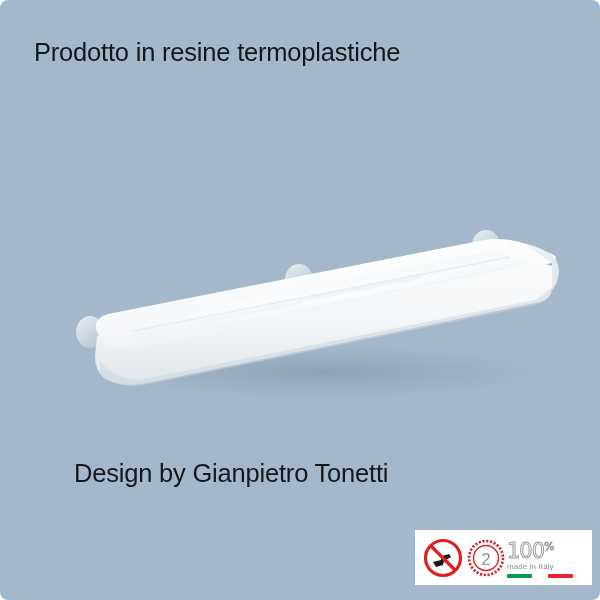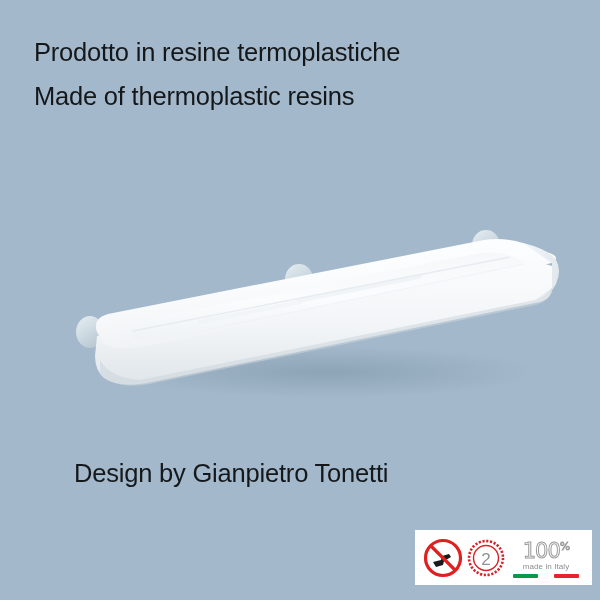--- a/index.html
+++ b/index.html
@@ -11,20 +11,21 @@
     height: 600px;
     overflow: hidden;
     font-family: "Liberation Sans", sans-serif;
   }
   .stage {
     position: relative;
     width: 600px;
     height: 600px;
     background: #a3b8cb;
     overflow: hidden;
+    border-radius: 8px;
   }
 
   
   .headline {
     position: absolute;
     left: 34px;
     top: 30px;
     width: 540px;
   }
   .headline-line {
@@ -77,21 +78,21 @@
     align-items: center;
     justify-content: center;
   }
   .badge-nodrill { width: 42px; height: 42px; }
   .badge-warranty { width: 40px; height: 40px; }
   .badge-italy {
     width: 78px;
     height: 44px;
     display: flex;
     flex-direction: column;
-    align-items: center;
+    align-items: flex-start;
     justify-content: center;
   }
   .italy-pct {
     font-size: 21px;
     line-height: 20px;
     font-weight: 400;
     color: #ffffff;
     -webkit-text-stroke: 1px #9a9a9a;
     letter-spacing: -1px;
     font-family: "DejaVu Sans", sans-serif;
@@ -189,21 +190,20 @@
     <path d="M 100,360 Q 110,378 140,380 L 535,300 Q 549,296 552,287
              L 552,292 Q 548,302 536,305 L 150,384
              Q 116,390 100,374 Z" fill="#ccd5dd" opacity="0.55"></path>
 
     <path d="M 300,300 Q 360,288 420,276" stroke="#e9eef2" stroke-width="5" fill="none" opacity="0.55" stroke-linecap="round"></path>
     <path d="M 200,322 Q 250,312 300,302" stroke="#edf1f4" stroke-width="4" fill="none" opacity="0.5" stroke-linecap="round"></path>
   </svg>
 
   <div class="headline">
     <div class="headline-line">Prodotto in resine termoplastiche</div>
-    <div class="headline-line">Made of thermoplastic resins</div>
   </div>
 
   <div class="designer">Design by Gianpietro Tonetti</div>
 
   <div class="badge-strip">
 
     <div class="badge badge-nodrill">
       <svg viewBox="0 0 42 42" width="42" height="42">
         <circle cx="21" cy="21" r="17.5" fill="#ffffff" stroke="#e02020" stroke-width="3.2"></circle>
         <path d="M 11,25 L 19,23 L 20,19 L 27,17 L 29,20 L 22,24 L 21,28 L 14,30 Z" fill="#1a1a1a"></path>

